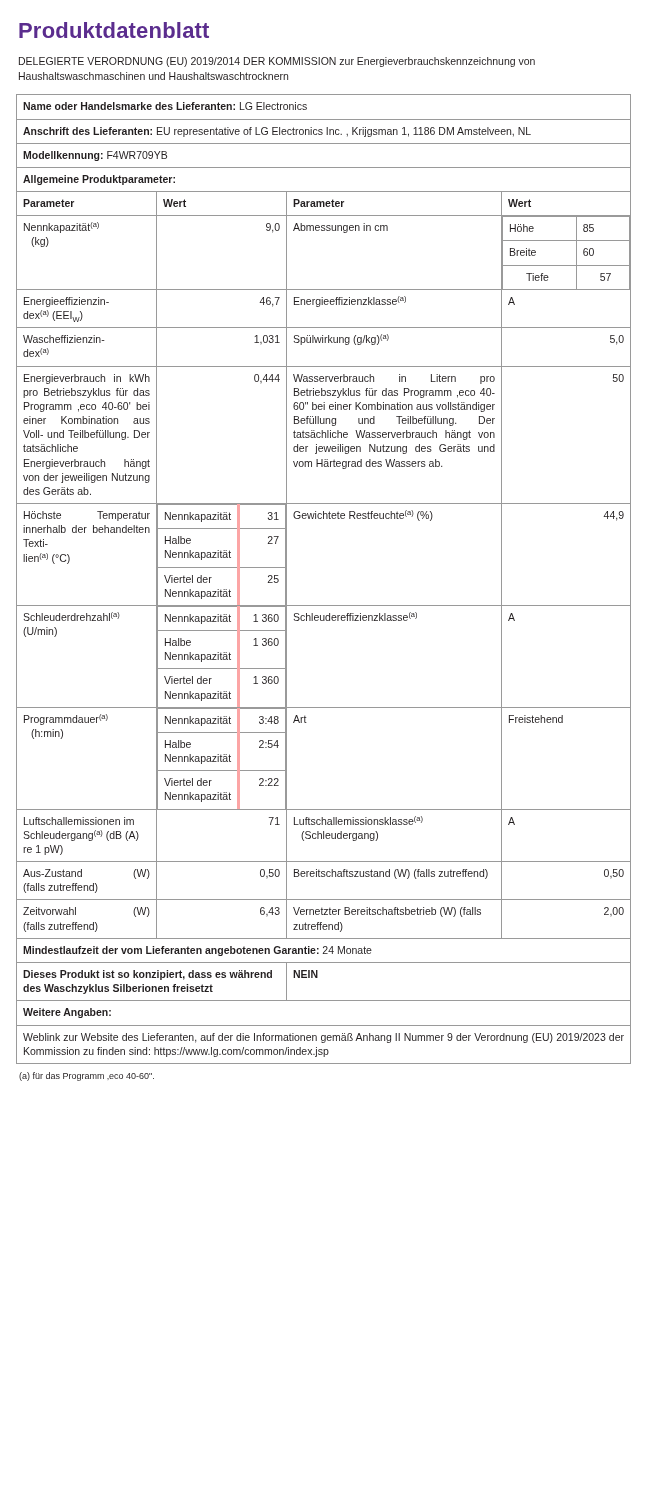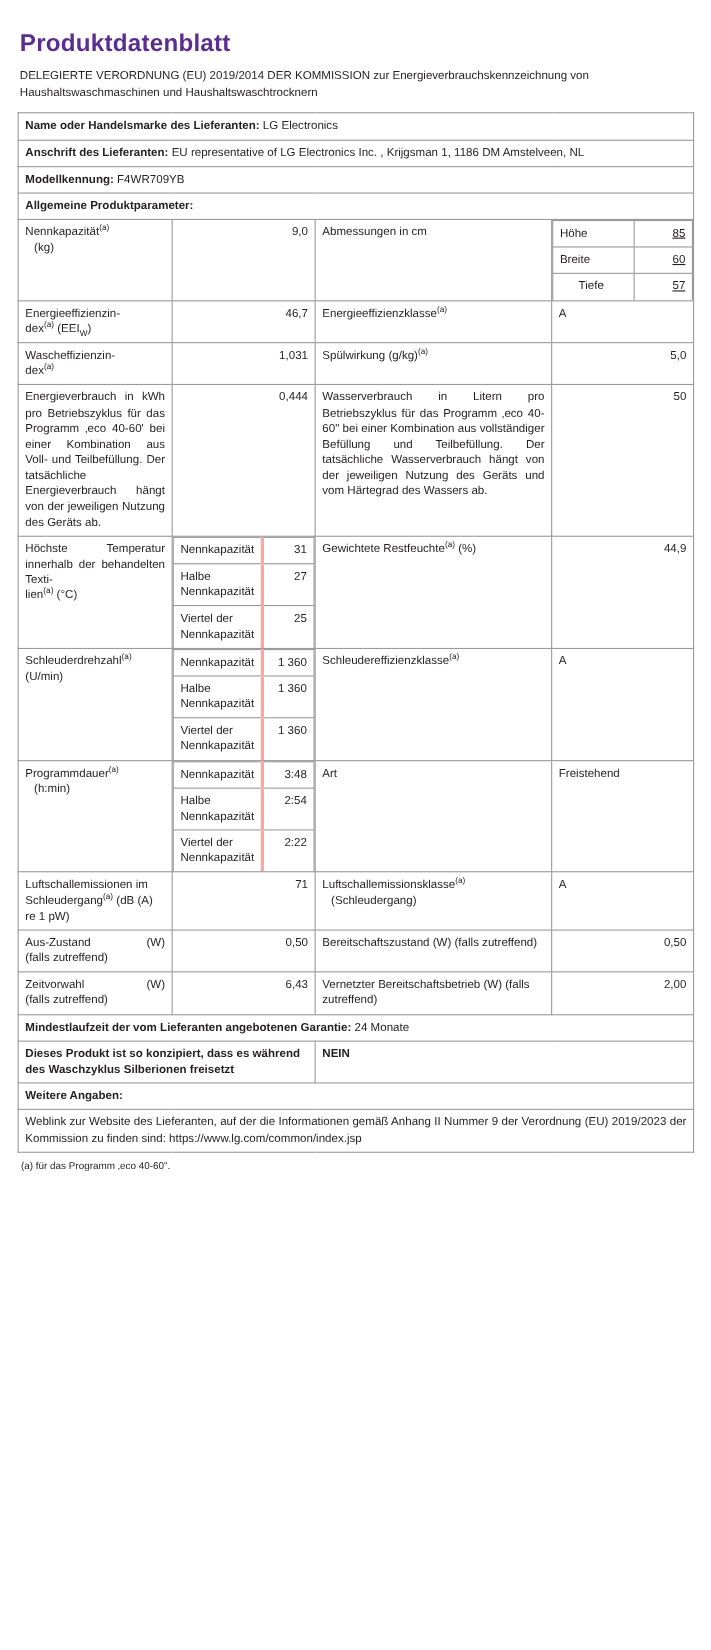--- a/index.html
+++ b/index.html
@@ -9,21 +9,20 @@
   }
   body {
     width: 646px;
     font-family: "Liberation Sans", sans-serif;
     color: #231f20;
   }
   .page {
     width: 582px;
     box-sizing: border-box;
     padding: 14px 16px 10px 16px;
-    margin-top: 8px;
   }
   .title {
     color: #5b2d8e;
     font-size: 22px;
     font-weight: bold;
     letter-spacing: 0.2px;
     margin: 4px 0 10px 2px;
   }
   .intro {
     font-size: 10.5px;
@@ -99,23 +98,21 @@
     border: none;
     border-bottom: 1px solid #9a9a9a;
     padding: 3px 5px 4px 5px;
     line-height: 1.35;
   }
   .dim-tbl tr:last-child td {
     border-bottom: none;
     padding-left: 23px;
   }
   .dim-tbl td.v {
-    text-align: right;
     width: 42%;
-    text-decoration: underline;
   }
   .cell-pad { padding: 0 !important; }
   .footnote {
     font-size: 9px;
     margin: 7px 0 0 3px;
     color: #231f20;
   }
   .wrap-tight { word-break: break-word; }
 </style>
 </head>
@@ -154,20 +151,26 @@
       <td colspan="4">
         <span class="lbl">Modellkennung:</span>
         <span>F4WR709YB</span>
       </td>
     </tr>
 
     <tr>
       <td colspan="4" class="lbl">Allgemeine Produktparameter:</td>
     </tr>
 
+    <tr class="hdr-row">
+      <td>Parameter</td>
+      <td>Wert</td>
+      <td>Parameter</td>
+      <td>Wert</td>
+    </tr>
 
     <tr>
       <td>
         <span>Nennkapazität</span><sup>(a)</sup><br>
         <span style="padding-left:8px">(kg)</span>
       </td>
       <td class="num">9,0</td>
       <td>Abmessungen in cm</td>
       <td class="cell-pad">
         <table class="dim-tbl">

